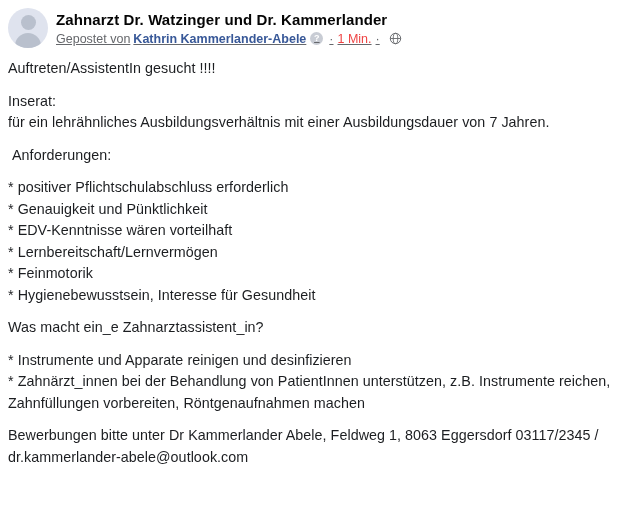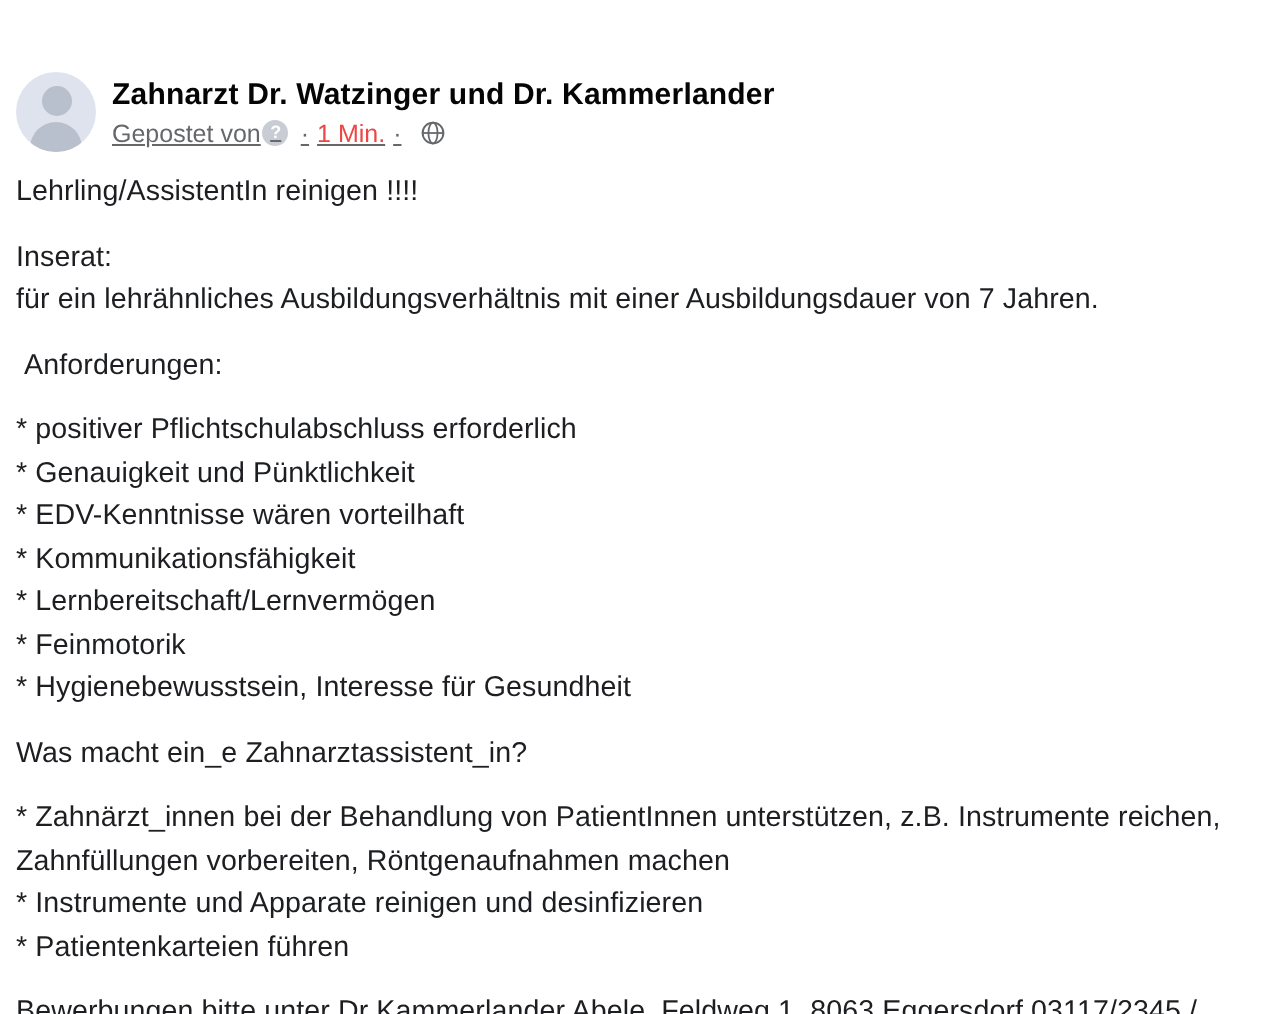--- a/index.html
+++ b/index.html
@@ -17,21 +17,20 @@
     font-size: 14px;
   }
   .post {
     width: 634px;
     padding: 6px 8px 0 8px;
   }
   .post-header {
     display: flex;
     align-items: flex-start;
     padding: 2px 0 4px 0;
-    margin-top: 28px;
   }
   .avatar {
     width: 40px;
     height: 40px;
     border-radius: 50%;
     background: #dfe3ee;
     flex: 0 0 40px;
     margin-right: 8px;
     position: relative;
     overflow: hidden;
@@ -127,54 +126,53 @@
 
   <div class="post-header">
     <div class="avatar">
       <div class="head"></div>
       <div class="body"></div>
     </div>
     <div class="header-text">
       <div class="page-name">Zahnarzt Dr. Watzinger und Dr. Kammerlander</div>
       <div class="meta-line">
         <span class="prefix">Gepostet von</span>
+        <span class="meta-author">Kathrin Kammerlander-Abele</span>
         <span class="qbadge">?</span>
         <span class="sep">·</span>
         <span class="time">1 Min.</span>
         <span class="sep">·</span>
         <span class="globe-icon">
           <svg width="13" height="13" viewBox="0 0 16 16" aria-hidden="true">
             <circle cx="8" cy="8" r="6.4" fill="none" stroke="#65676b" stroke-width="1.2"></circle>
             <ellipse cx="8" cy="8" rx="2.8" ry="6.4" fill="none" stroke="#65676b" stroke-width="1.1"></ellipse>
             <line x1="1.6" y1="8" x2="14.4" y2="8" stroke="#65676b" stroke-width="1.1"></line>
           </svg>
         </span>
       </div>
     </div>
   </div>
 
   <div class="post-body">
-    <div class="para">Lehrling/AssistentIn reinigen !!!!</div>
+    <div class="para">Auftreten/AssistentIn gesucht !!!!</div>
     <div class="blank"></div>
     <div class="para">Inserat:</div>
     <div class="para">für ein lehrähnliches Ausbildungsverhältnis mit einer Ausbildungsdauer von 7 Jahren.</div>
     <div class="blank"></div>
     <div class="para"> Anforderungen:</div>
     <div class="blank"></div>
     <div class="para">* positiver Pflichtschulabschluss erforderlich</div>
     <div class="para">* Genauigkeit und Pünktlichkeit</div>
     <div class="para">* EDV-Kenntnisse wären vorteilhaft</div>
-    <div class="para">* Kommunikationsfähigkeit</div>
     <div class="para">* Lernbereitschaft/Lernvermögen</div>
     <div class="para">* Feinmotorik</div>
     <div class="para">* Hygienebewusstsein, Interesse für Gesundheit</div>
     <div class="blank"></div>
     <div class="para">Was macht ein_e Zahnarztassistent_in?</div>
     <div class="blank"></div>
+    <div class="para">* Instrumente und Apparate reinigen und desinfizieren</div>
     <div class="para">* Zahnärzt_innen bei der Behandlung von PatientInnen unterstützen, z.B. Instrumente reichen, Zahnfüllungen vorbereiten, Röntgenaufnahmen machen</div>
-    <div class="para">* Instrumente und Apparate reinigen und desinfizieren</div>
-    <div class="para">* Patientenkarteien führen</div>
     <div class="blank"></div>
     <div class="para">Bewerbungen bitte unter Dr Kammerlander Abele, Feldweg 1, 8063 Eggersdorf 03117/2345 / dr.kammerlander-abele@outlook.com</div>
 
   </div>
 
 </div>
 
 </body></html>

